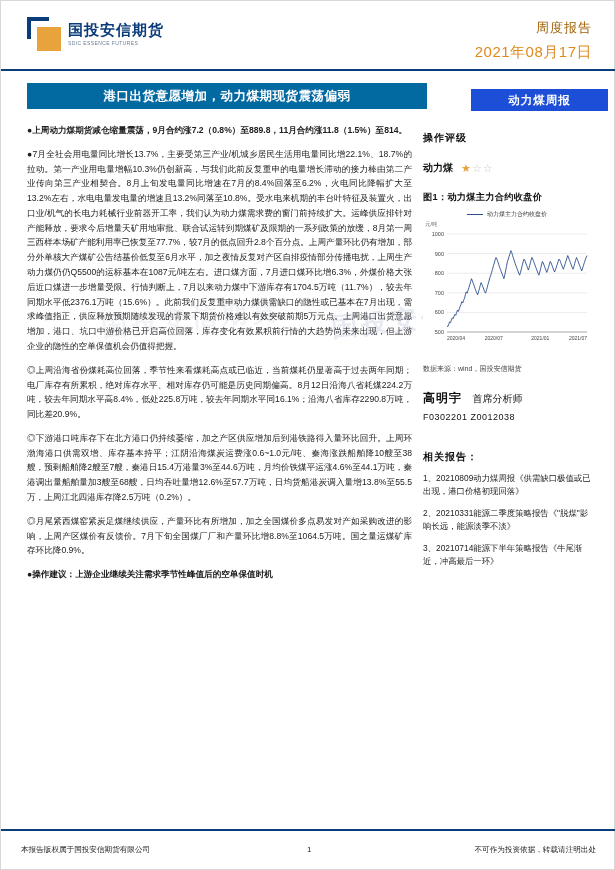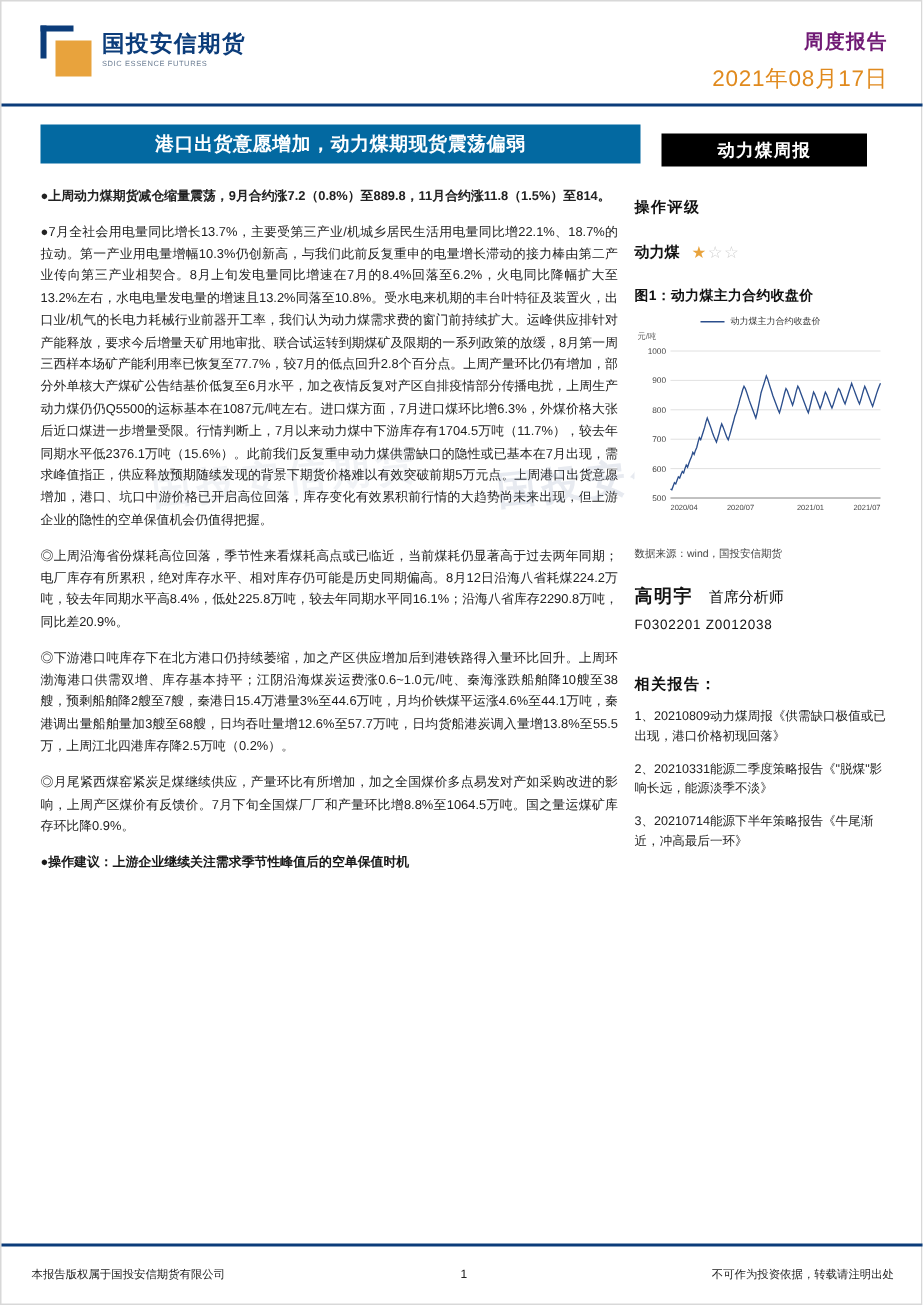--- a/index.html
+++ b/index.html
@@ -39,35 +39,35 @@
   .logo-text { line-height: 1.05; }
   .logo-cn {
     font-size: 15px; font-weight: bold; color: #0b3c7a; letter-spacing: 1px;
   }
   .logo-en {
     font-size: 5px; color: #6b7d93; letter-spacing: .4px; margin-top: 3px;
   }
   .header-right {
     position: absolute; right: 24px; top: 18px; text-align: right;
   }
-  .rep-title { font-size: 13px; color: #701a75; font-weight: bold; letter-spacing: 1px; }
+  .rep-title { font-size: 13px; color: #a16207; font-weight: normal; letter-spacing: 1px; }
   .rep-date { font-size: 15px; color: #e08a1e; margin-top: 6px; letter-spacing: .5px; }
 
   
   .title-band {
     position: absolute; left: 26px; top: 82px; width: 400px; height: 26px;
     background: #0369a1;
     display: flex; align-items: center; justify-content: center;
   }
   .title-band .t {
     color: #ffffff; font-size: 12.5px; font-weight: bold; letter-spacing: .5px;
   }
   .band-tag {
-    position: absolute; left: 440px; top: 88px; width: 137px; height: 22px;
-    background: #000000;
+    position: absolute; left: 470px; top: 88px; width: 137px; height: 22px;
+    background: #1d4ed8;
     display:flex; align-items:center; justify-content:center;
   }
   .band-tag .t { color:#ffffff; font-size: 11.5px; font-weight: bold; letter-spacing: 1px; }
 
   
   .left-col {
     position: absolute; left: 26px; top: 122px; width: 385px; height: 700px;
     font-size: 8.6px; line-height: 1.72; color: #222;
     text-align: justify;
   }

